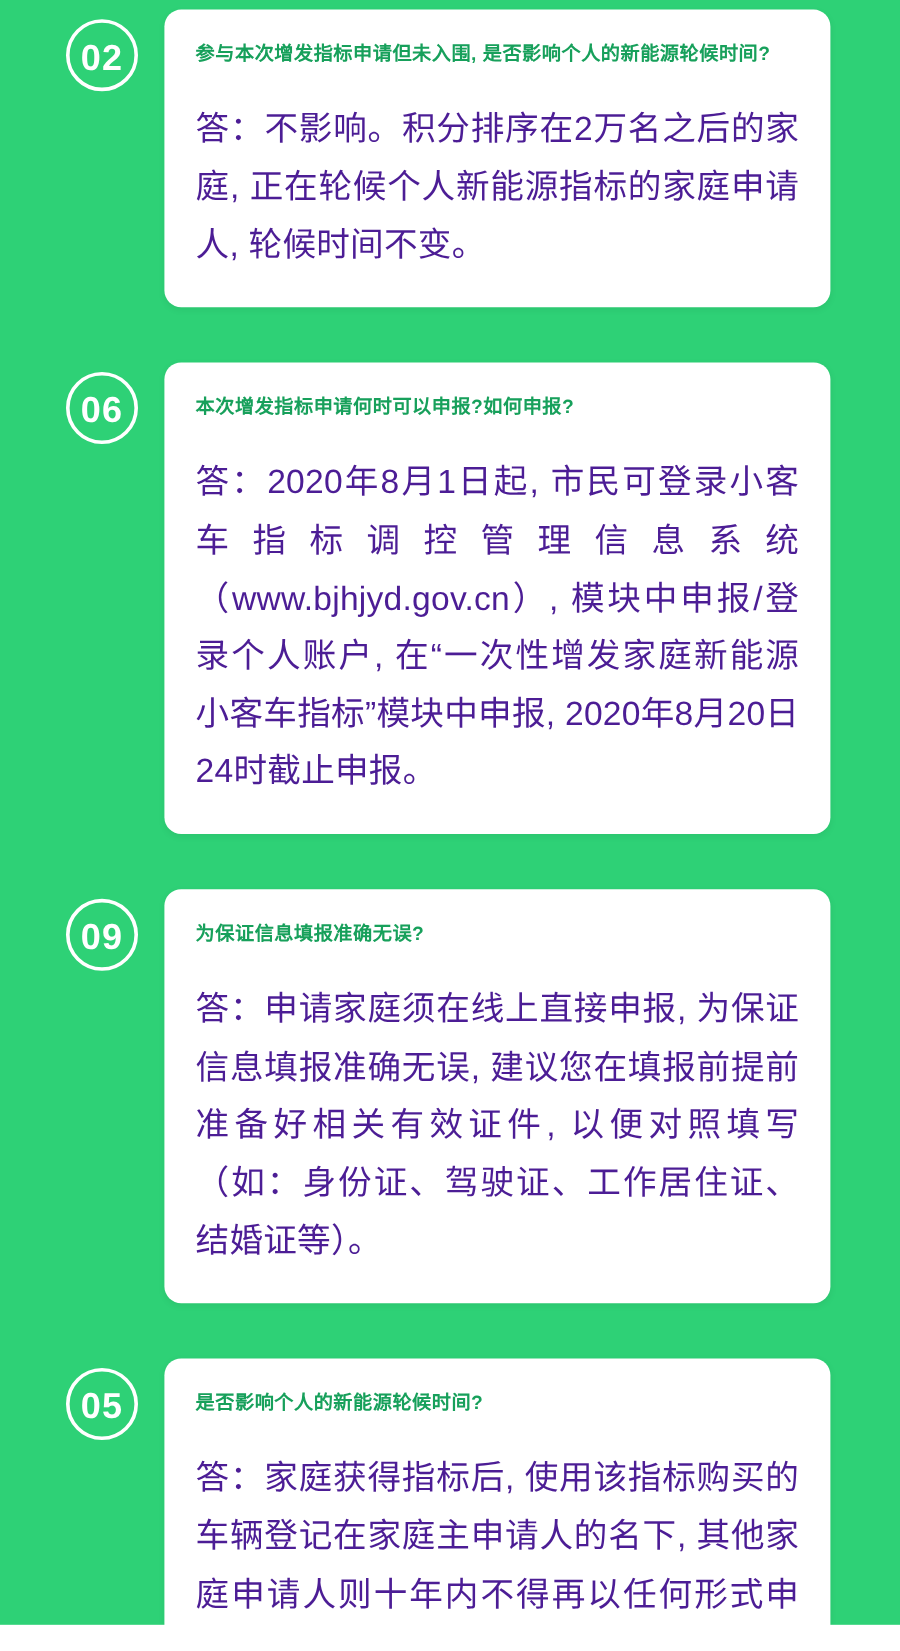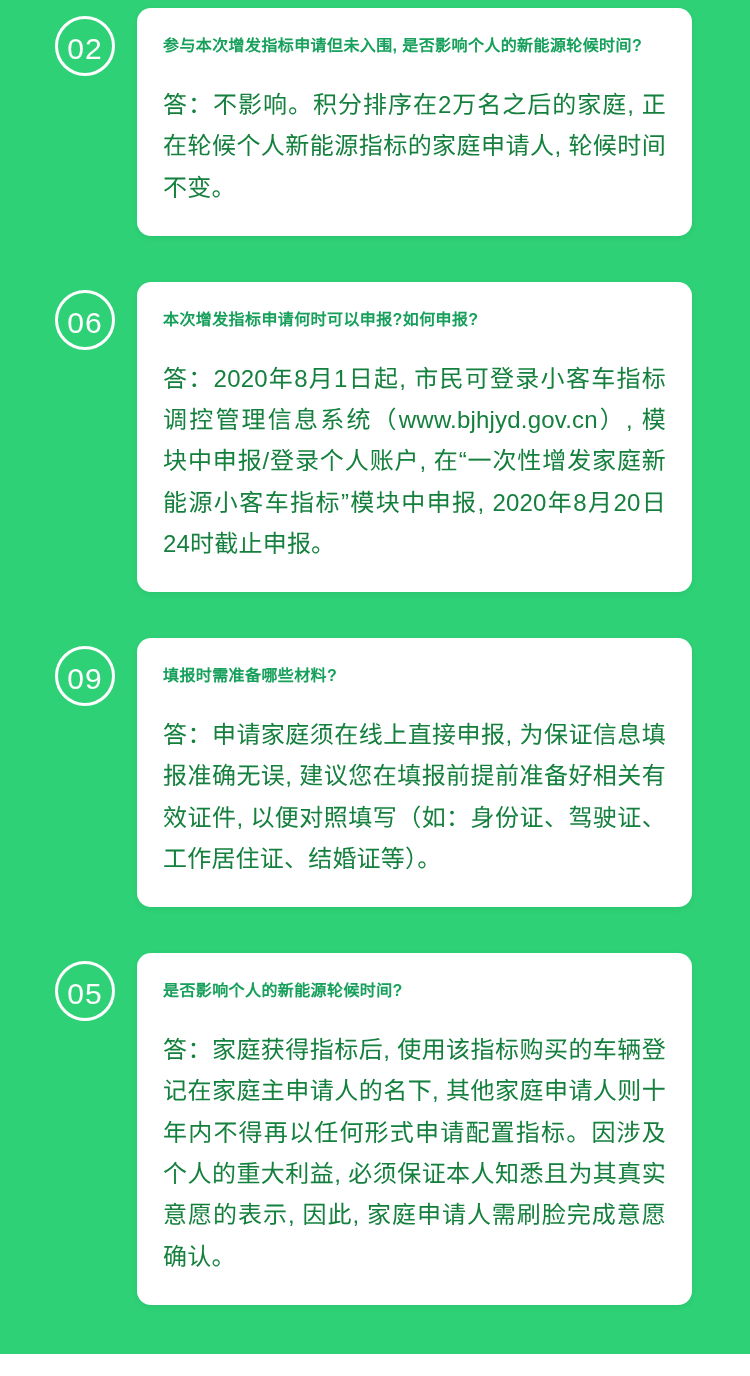--- a/index.html
+++ b/index.html
@@ -36,21 +36,21 @@
     padding-right: 58px;
   }
   .badge {
     flex: 0 0 auto;
     width: 60px;
     height: 60px;
     border-radius: 50%;
     border: 3px solid #ffffff;
     color: #ffffff;
     font-size: 30px;
-    font-weight: normal;
+    font-weight: bold;
     line-height: 60px;
     text-align: center;
     letter-spacing: 1px;
     box-sizing: border-box;
     margin-top: 8px;
     margin-right: 22px;
   }
   .card {
     flex: 1 1 auto;
     background: #ffffff;
@@ -61,22 +61,22 @@
   }
   .q-text {
     color: #17A05B;
     font-size: 16px;
     font-weight: bold;
     line-height: 1.5;
     letter-spacing: 0.4px;
     margin: 0 0 26px 0;
   }
   .a-text {
-    color: #15803d;
-    font-size: 24px;
+    color: #4c1d95;
+    font-size: 28px;
     line-height: 1.72;
     letter-spacing: 0.2px;
     margin: 0;
     text-align: justify;
   }
   .bottom-strip {
     position: absolute;
     left: 0;
     right: 0;
     bottom: 0;
@@ -102,21 +102,21 @@
       <div class="badge">06</div>
       <div class="card">
         <p class="q-text">本次增发指标申请何时可以申报?如何申报?</p>
         <p class="a-text">答：2020年8月1日起, 市民可登录小客车指标调控管理信息系统（www.bjhjyd.gov.cn）, 模块中申报/登录个人账户, 在“一次性增发家庭新能源小客车指标”模块中申报, 2020年8月20日24时截止申报。</p>
       </div>
     </div>
 
     <div class="faq-item">
       <div class="badge">09</div>
       <div class="card">
-        <p class="q-text">填报时需准备哪些材料?</p>
+        <p class="q-text">为保证信息填报准确无误?</p>
         <p class="a-text">答：申请家庭须在线上直接申报, 为保证信息填报准确无误, 建议您在填报前提前准备好相关有效证件, 以便对照填写（如：身份证、驾驶证、工作居住证、结婚证等）。</p>
       </div>
     </div>
 
     <div class="faq-item">
       <div class="badge">05</div>
       <div class="card">
         <p class="q-text">是否影响个人的新能源轮候时间?</p>
         <p class="a-text">答：家庭获得指标后, 使用该指标购买的车辆登记在家庭主申请人的名下, 其他家庭申请人则十年内不得再以任何形式申请配置指标。因涉及个人的重大利益, 必须保证本人知悉且为其真实意愿的表示, 因此, 家庭申请人需刷脸完成意愿确认。</p>
       </div>

